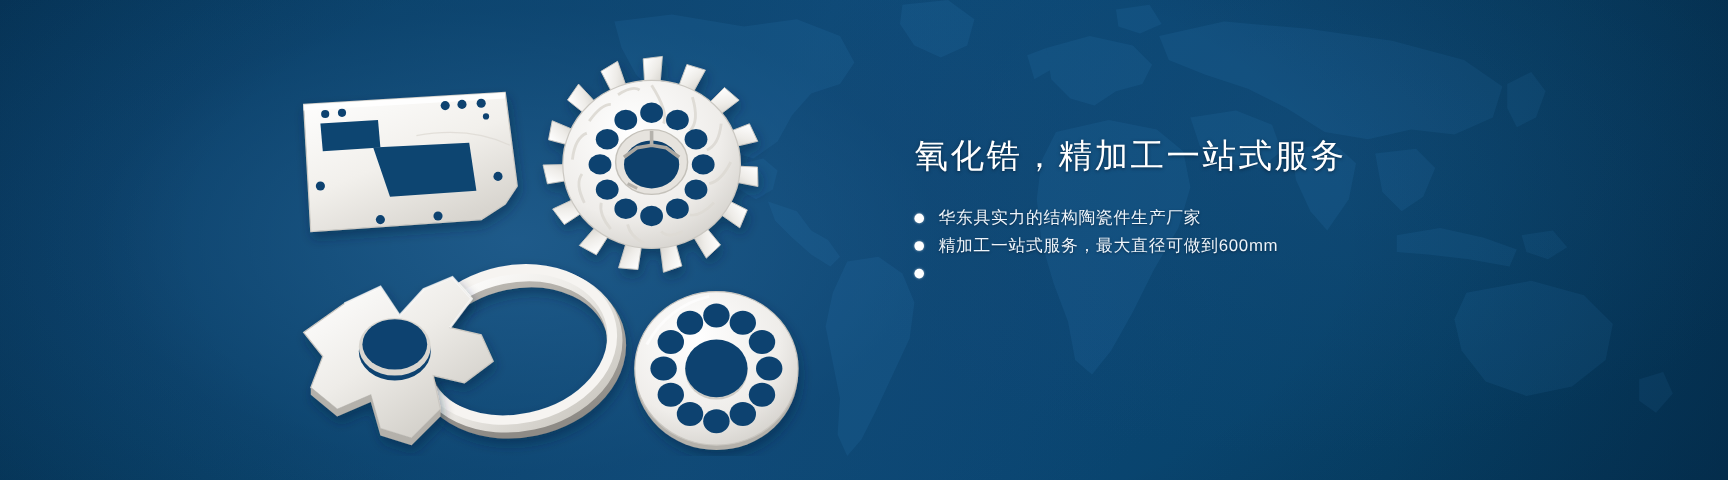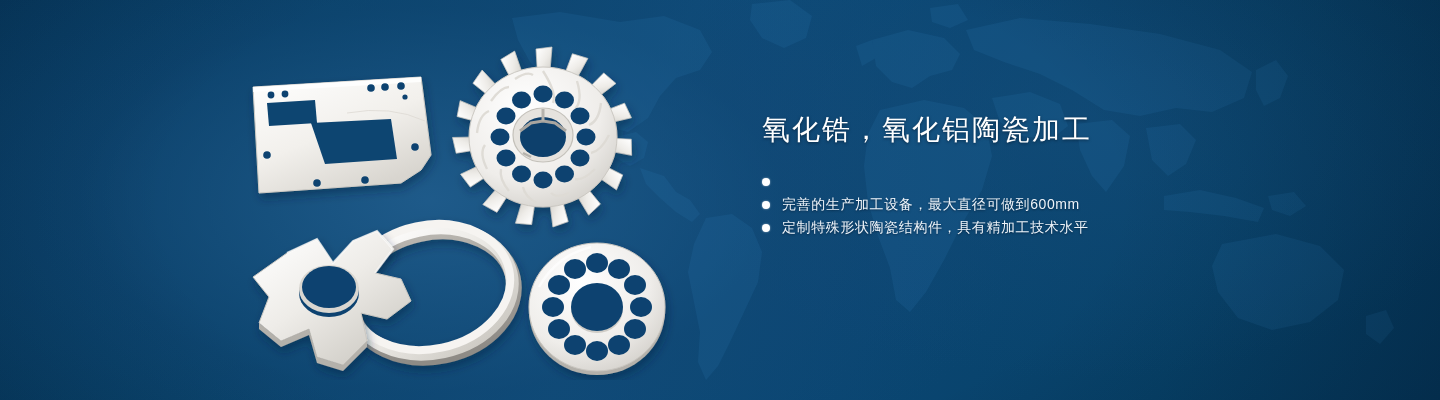--- a/index.html
+++ b/index.html
@@ -311,30 +311,30 @@
         <ellipse cx="0" cy="2" rx="26" ry="24" fill="#cfccc6"></ellipse>
         <ellipse cx="0" cy="0" rx="26" ry="24" fill="#0b4270"></ellipse>
 
         <path d="M-58 -20 Q-40 -52 -6 -60" fill="none" stroke="#ffffff" stroke-width="2.5" opacity="0.65"></path>
       </g>
 
     </svg>
   </div>
 
   <div class="copy">
-    <h1 class="headline">氧化锆，氧化铝陶瓷加工</h1>
+    <h1 class="headline">氧化锆，精加工一站式服务</h1>
 
     <ul class="bullets">
       <li class="bullet">
         <span class="dot"></span>
+        <span class="bullet-text">华东具实力的结构陶瓷件生产厂家</span>
       </li>
       <li class="bullet">
         <span class="dot"></span>
-        <span class="bullet-text">完善的生产加工设备，最大直径可做到600mm</span>
+        <span class="bullet-text">精加工一站式服务，最大直径可做到600mm</span>
       </li>
       <li class="bullet">
         <span class="dot"></span>
-        <span class="bullet-text">定制特殊形状陶瓷结构件，具有精加工技术水平</span>
       </li>
     </ul>
   </div>
 
 </div>
 
 </body></html>

